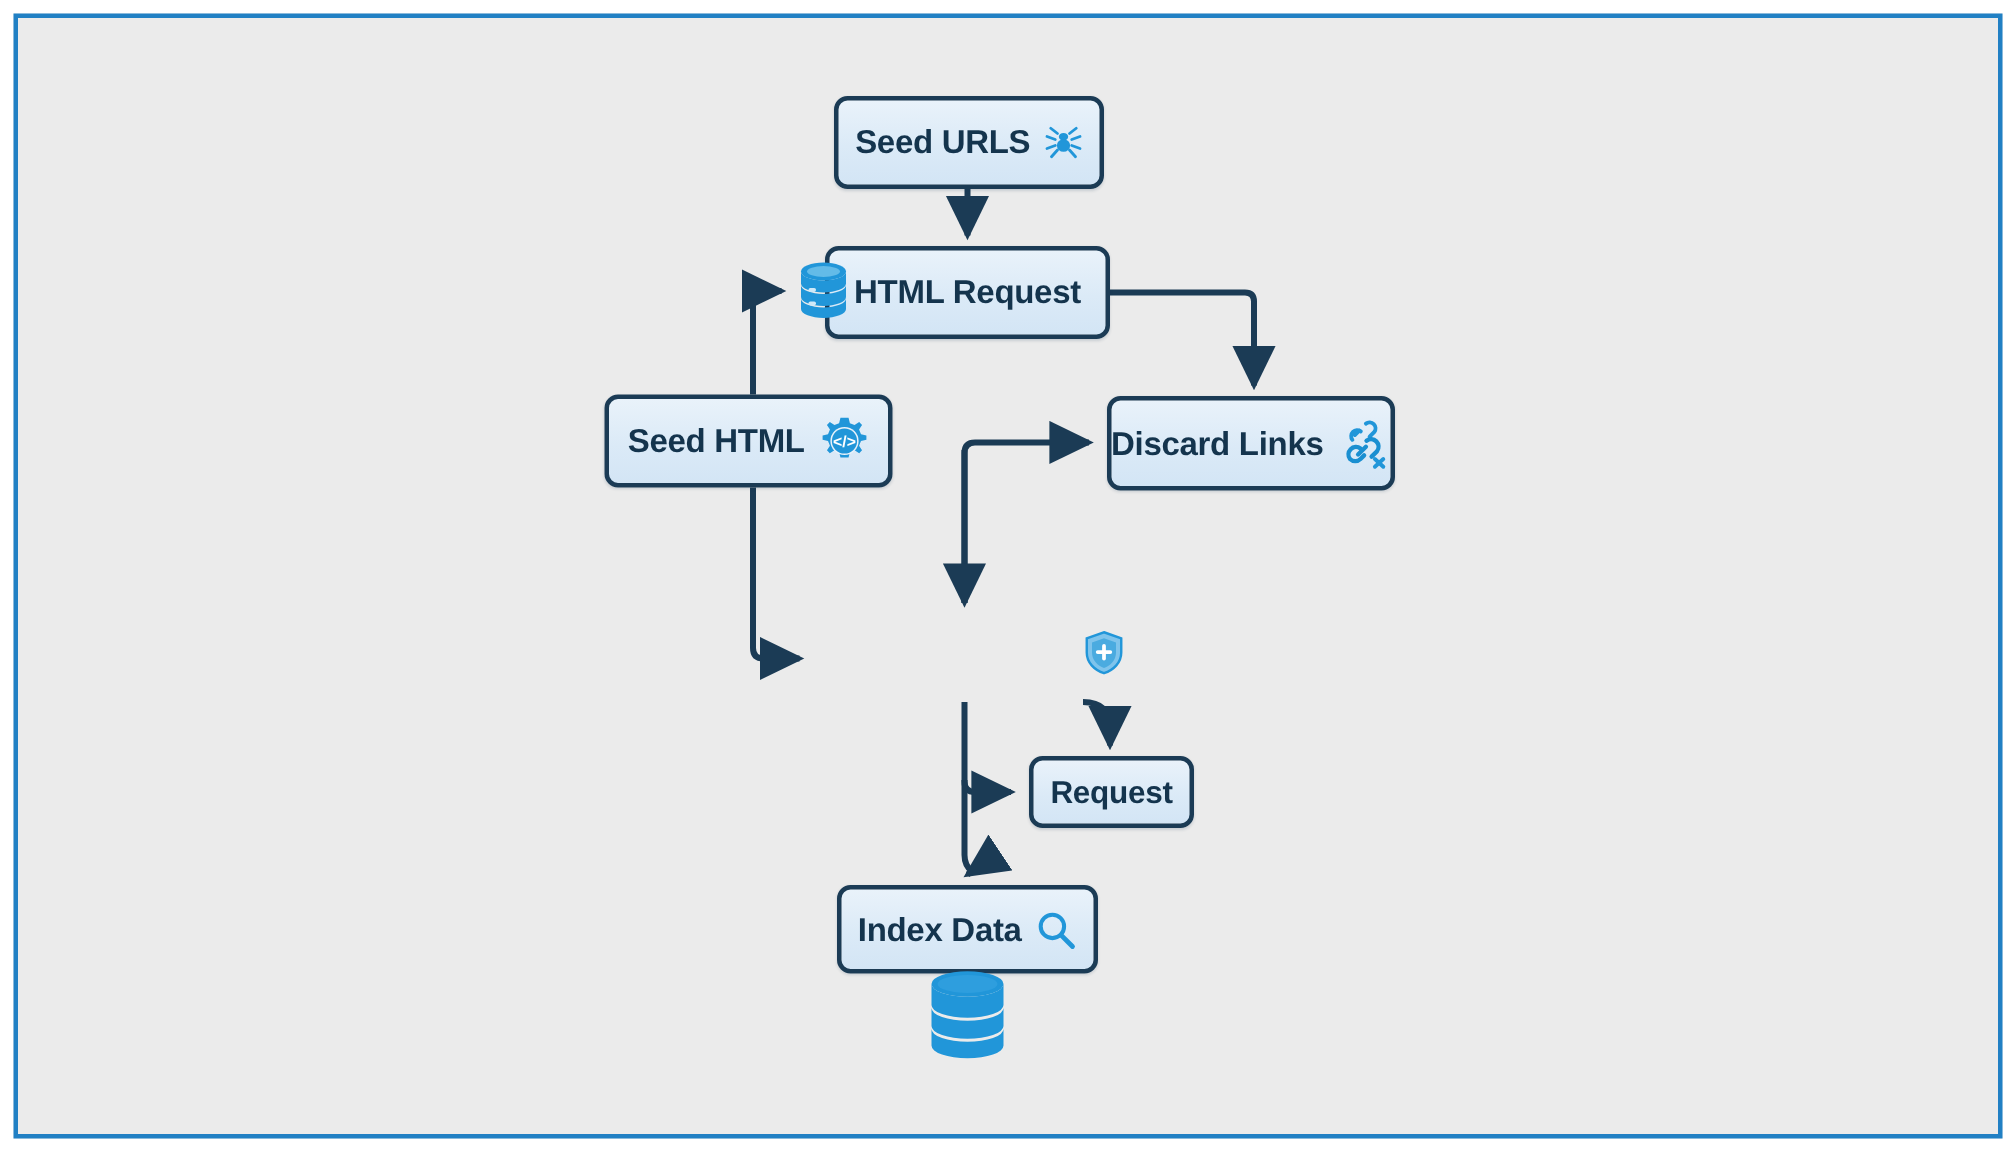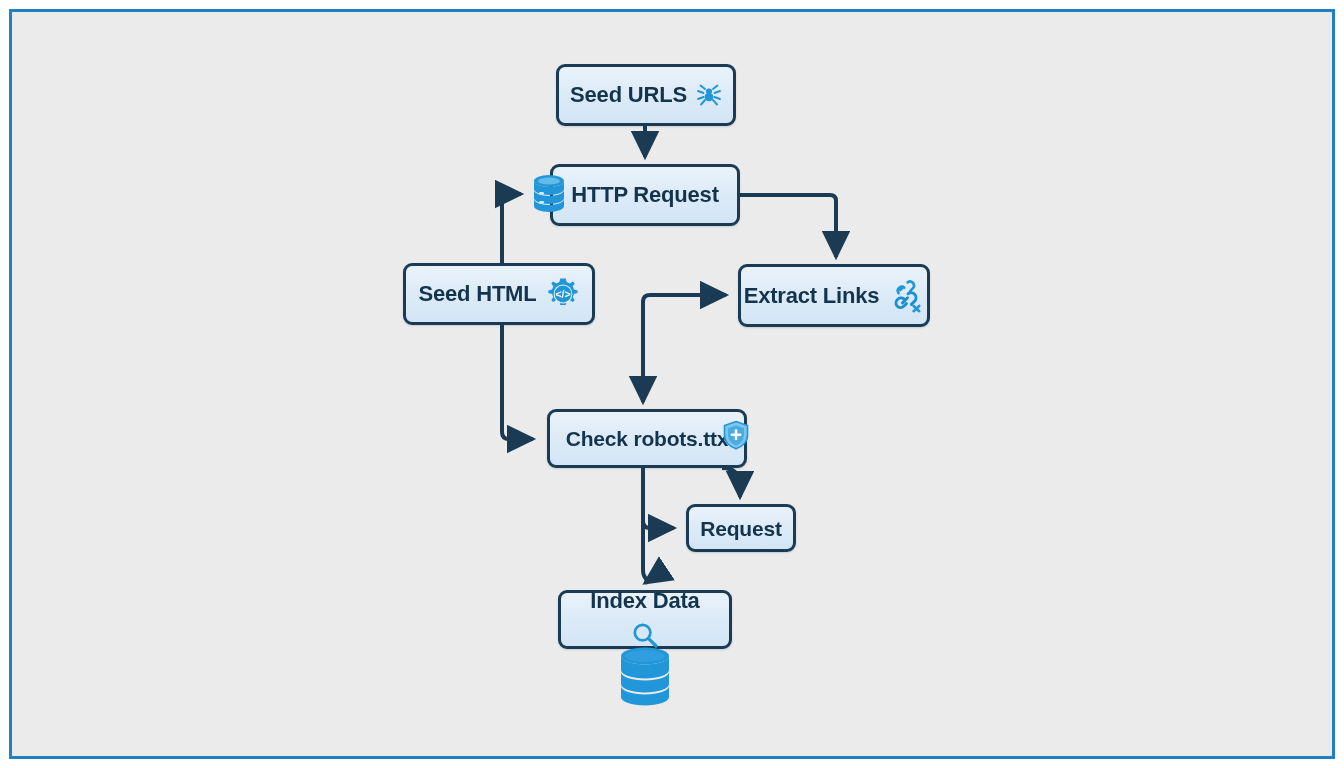--- a/index.html
+++ b/index.html
@@ -69,21 +69,21 @@
   .icon { display: inline-flex; align-items: center; justify-content: center; }
   .icon svg { display: block; }
 
   
   #node-seed        { left: 556px;  top: 64px;  width: 180px; height: 62px; }
   #node-http        { left: 550px;  top: 164px; width: 190px; height: 62px; }
   #node-parse       { left: 403px;  top: 263px; width: 192px; height: 62px; }
   #node-extract     { left: 738px;  top: 264px; width: 192px; height: 63px; }
   #node-robots      { left: 547px;  top: 409px; width: 200px; height: 59px; }
   #node-discard     { left: 686px;  top: 504px; width: 110px; height: 48px; }
-  #node-index       { left: 558px;  top: 590px; width: 174px; height: 59px; flex-direction: column; }
+  #node-index       { left: 558px;  top: 590px; width: 174px; height: 59px; }
 
   
   .float-icon { position: absolute; }
   #icon-db-http   { left: 527px; top: 172px; }
   #icon-shield    { left: 722px; top: 420px; }
   #icon-db-store  { left: 613px; top: 645px; }
 </style>
 </head>
 <body>
 
@@ -133,21 +133,21 @@
             <path d="M9,18 L5,22.5"></path>
             <path d="M17,18 L21,22.5"></path>
           </g>
           <ellipse cx="13" cy="9.2" rx="3.1" ry="2.6" fill="#2196d9"></ellipse>
           <ellipse cx="13" cy="15" rx="4.4" ry="4.2" fill="#2196d9"></ellipse>
         </svg>
       </span>
     </div>
 
     <div class="node" id="node-http">
-      <span class="node-label">HTTP Request</span>
+      <span class="node-label">HTML Request</span>
     </div>
 
     <div class="float-icon" id="icon-db-http">
       <svg width="44" height="42" viewBox="0 0 44 42">
         <g>
           <ellipse cx="22" cy="9" rx="15" ry="6" fill="#2196d9"></ellipse>
           <path d="M7,9 L7,17 A15,6 0 0 0 37,17 L37,9 A15,6 0 0 1 7,9 Z" fill="#2196d9"></path>
           <path d="M7,18 L7,26 A15,6 0 0 0 37,26 L37,18 A15,6 0 0 1 7,18 Z" fill="#2196d9"></path>
           <path d="M7,27 L7,34 A15,6 0 0 0 37,34 L37,27 A15,6 0 0 1 7,27 Z" fill="#2196d9"></path>
           <ellipse cx="22" cy="9" rx="11" ry="3.6" fill="#63bbe8"></ellipse>
@@ -165,44 +165,41 @@
             <path d="M17,1.5 l2.7,0 l0.9,3.6 l3.1,1.3 l3.1,-2 l1.9,1.9 l-2,3.1 l1.3,3.1 l3.6,0.9 l0,2.7 l-3.6,0.9 l-1.3,3.1 l2,3.1 l-1.9,1.9 l-3.1,-2 l-3.1,1.3 l-0.9,3.6 l-2.7,0 l-2.7,0 l-0.9,-3.6 l-3.1,-1.3 l-3.1,2 l-1.9,-1.9 l2,-3.1 l-1.3,-3.1 l-3.6,-0.9 l0,-2.7 l3.6,-0.9 l1.3,-3.1 l-2,-3.1 l1.9,-1.9 l3.1,2 l3.1,-1.3 l0.9,-3.6 Z"></path>
           </g>
           <circle cx="17" cy="17" r="9.4" fill="#e9f2fa"></circle>
           <circle cx="17" cy="17" r="8.4" fill="#2196d9"></circle>
           <text x="17" y="21.3" text-anchor="middle" font-family="'Liberation Sans', sans-serif" font-size="10.5" font-weight="bold" fill="#ffffff">&lt;/&gt;</text>
         </svg>
       </span>
     </div>
 
     <div class="node" id="node-extract">
-      <span class="node-label">Extract Links</span>
+      <span class="node-label">Discard Links</span>
       <span class="icon">
         <svg width="36" height="36" viewBox="0 0 36 36">
           <g fill="none" stroke="#2196d9" stroke-width="2.6" stroke-linecap="round">
             <path d="M19.6,4.4 a4,4 0 0 1 5.6,5.6 l-3.1,3.1"></path>
             <path d="M16.2,9.6 a4,4 0 0 0 -5.6,5.6"></path>
             <path d="M12.2,12.0 l3.0,-3.0"></path>
           </g>
           <g fill="none" stroke="#1a8fd1" stroke-width="2.9" stroke-linecap="round">
             <path d="M20.0,15.8 a5,5 0 0 1 7.0,7.0 l-3.6,3.6"></path>
             <path d="M16.0,21.0 a5,5 0 0 0 -7.0,7.0 a5,5 0 0 0 7.0,0 l2.4,-2.4"></path>
             <path d="M14.4,25.0 l5.2,-5.2"></path>
           </g>
           <g stroke="#2196d9" stroke-width="2.6" stroke-linecap="round">
             <path d="M25.6,28.0 L31.2,33.2"></path>
             <path d="M31.2,28.0 L25.6,33.2"></path>
           </g>
         </svg>
       </span>
     </div>
 
-    <div class="node" id="node-robots">
-      <span class="node-label small">Check robots.ttx</span>
-    </div>
 
     <div class="float-icon" id="icon-shield">
       <svg width="28" height="30" viewBox="0 0 28 30">
         <path d="M14,1.5 L25.5,5.5 L25.5,15 C25.5,22 20.2,26.8 14,28.8 C7.8,26.8 2.5,22 2.5,15 L2.5,5.5 Z" fill="#7fc4ec" stroke="#2196d9" stroke-width="1.6"></path>
         <path d="M14,5.5 L22,8.3 L22,15 C22,20.2 18.2,23.8 14,25.4 C9.8,23.8 6,20.2 6,15 L6,8.3 Z" fill="#4aabe0"></path>
         <g stroke="#ffffff" stroke-width="2.5" stroke-linecap="round">
           <path d="M14,10.5 L14,19"></path>
           <path d="M9.8,14.7 L18.2,14.7"></path>
         </g>
       </svg>

